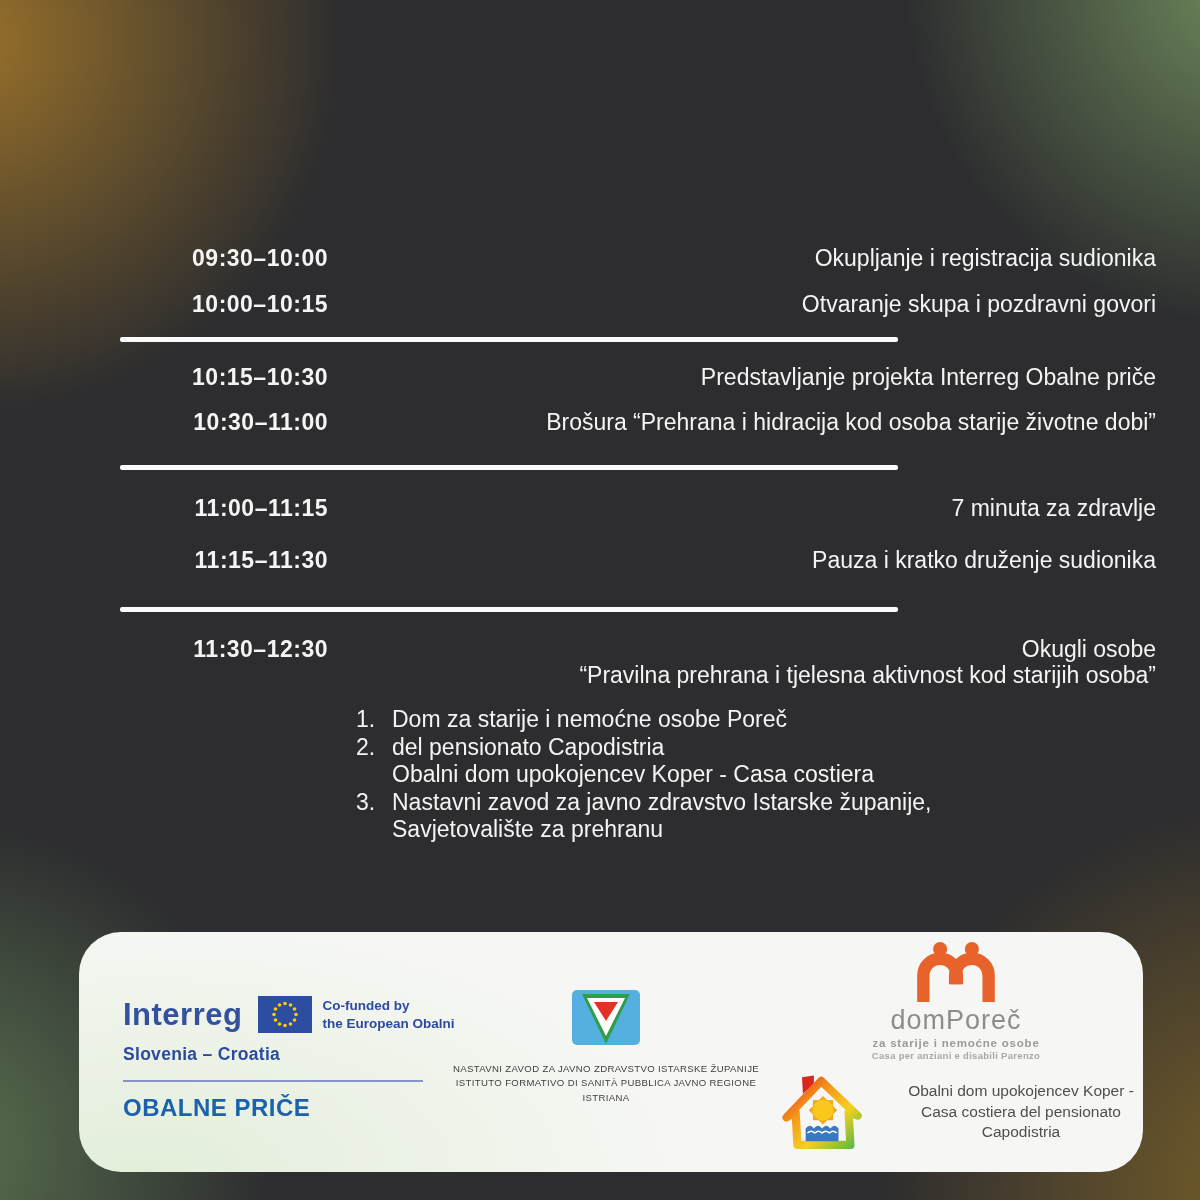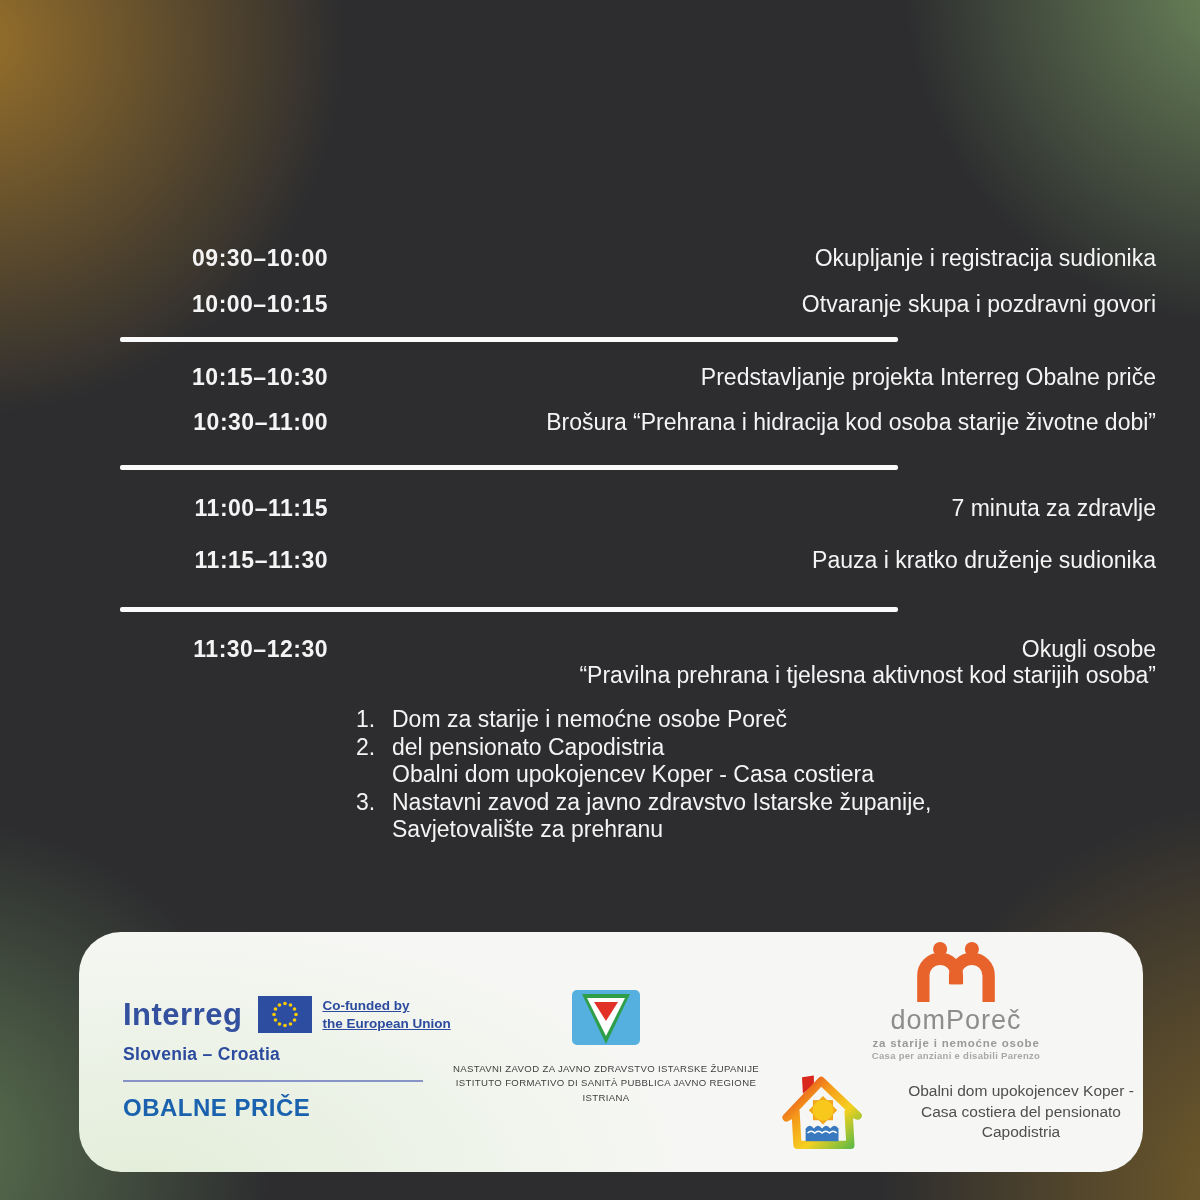--- a/index.html
+++ b/index.html
@@ -27,21 +27,21 @@
   .p-item{display:flex;}
   .p-num{width:36px;flex:none;}
   .p-line{display:block;}
   
   .card{position:absolute;left:68px;top:932px;width:1064px;height:240px;border-radius:42px;
     background-color:#f6f7f4;
     background-image:radial-gradient(900px 420px at 6% 100%, #e3eeda 0%, rgba(246,247,244,0) 60%);margin-left:11px;}
   .interreg-row{position:absolute;left:44px;top:64px;display:flex;align-items:center;}
   .interreg-word{font-size:31px;font-weight:bold;color:#33519f;letter-spacing:.5px;margin-right:16px;}
   .eu-flag{display:block;margin-right:10px;}
-  .cofunded{font-size:13.5px;font-weight:bold;color:#2c4b9e;line-height:1.3;text-decoration:underline;}
+  .cofunded{font-size:13.5px;font-weight:bold;color:#2c4b9e;line-height:1.3;}
   .region{position:absolute;left:44px;top:112px;font-size:17.5px;font-weight:bold;color:#2c4b9e;letter-spacing:.3px;text-align:right;}
   .rule{position:absolute;left:44px;top:148px;width:300px;height:2px;background:#8894c8;}
   .project{position:absolute;left:44px;top:162px;font-size:24px;font-weight:800;color:#1a61ae;letter-spacing:.5px;}
   .institute{position:absolute;left:367px;top:58px;width:320px;text-align:center;}
   .institute svg{display:block;margin:0 auto 12px auto;}
   .inst-line{font-size:9.6px;color:#3f3f3f;letter-spacing:.35px;line-height:1.5;font-weight:500;}
   .domporec{position:absolute;left:777px;top:10px;width:200px;text-align:center;}
   .domporec svg{display:block;margin:0 auto;}
   .dp-name{font-size:27px;font-weight:normal;color:#8d8d8d;letter-spacing:1px;margin-top:3px;}
   .dp-sub1{font-size:11.5px;font-weight:bold;color:#9a9a9a;letter-spacing:.8px;margin-top:1px;}
@@ -135,21 +135,21 @@
           <circle cx="27" cy="29.5" r="1.8"></circle>
             <circle cx="21.5" cy="28" r="1.8"></circle>
             <circle cx="17.5" cy="24" r="1.8"></circle>
           <circle cx="16" cy="18.5" r="1.8"></circle>
             <circle cx="17.5" cy="13" r="1.8"></circle>
             <circle cx="21.5" cy="9" r="1.8"></circle>
         </g>
       </svg>
       <div class="cofunded">
         <div>Co-funded by</div>
-        <div>the European Union</div>
+        <div>the European Obalni</div>
       </div>
     </div>
     <div class="region">Slovenia – Croatia</div>
     <div class="rule"></div>
     <div class="project">OBALNE PRIČE</div>
 
     <div class="institute">
       <svg width="72" height="60" viewBox="0 0 72 60">
         <rect x="2" y="0" width="68" height="55" rx="5" fill="#55b0e0"></rect>
         <polygon points="12,4 60,4 36,54" fill="#2f9e49"></polygon>

